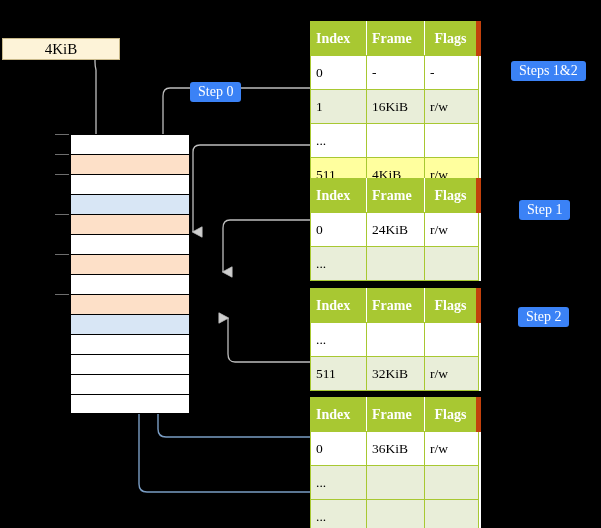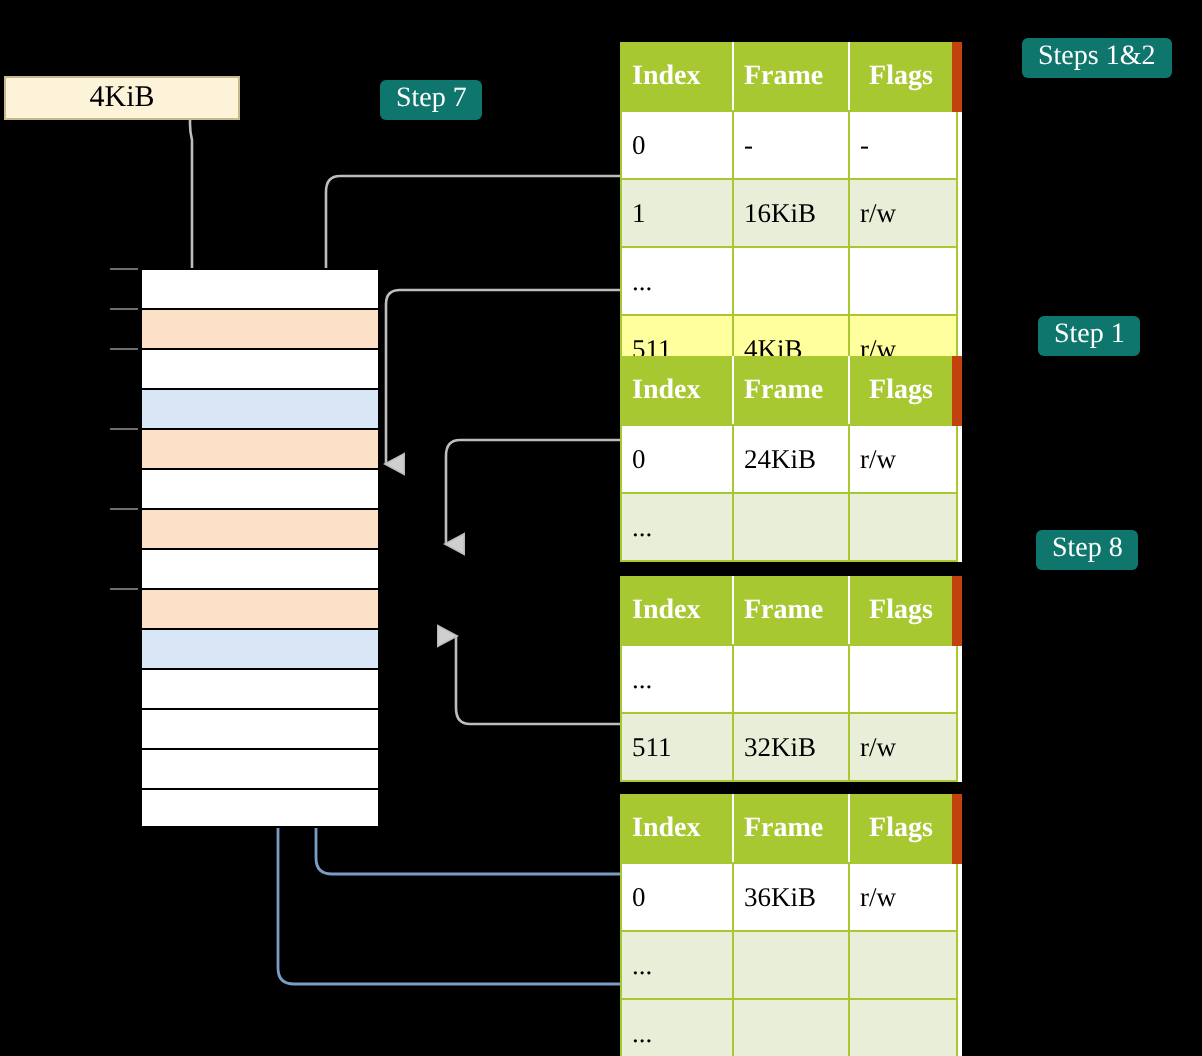--- a/index.html
+++ b/index.html
@@ -16,28 +16,29 @@
     background:#fdf3d8;
     border:1px solid #c9b98a;
     color:#000;
     font-size:15px;
     text-align:center;
     line-height:21px;
     box-sizing:border-box;
   }
   .step-badge{
     position:absolute;
-    background:#0f766e;
+    background:#3b82f6;
     color:#ffffff;
     font-size:14px;
     line-height:20px;
     padding:0 8px;
     border-radius:3px;
     white-space:nowrap;
     box-shadow:0 1px 0 rgba(0,0,0,.45);
+    margin-top:42px;
   }
 
   
   #memcol{position:absolute;left:70px;top:134px;width:120px;height:281px;}
   .memrow{
     position:absolute;left:0;width:120px;height:20px;
     box-sizing:border-box;
     border:1px solid #000;
     border-bottom:none;
     background:#ffffff;
@@ -117,24 +118,24 @@
     <g fill="none" stroke="#7a9dc4" stroke-width="1.4">
 
       <path d="M310,437 L166,437 Q158,437 158,429 L158,322" marker-end="url(#arrB)"></path>
 
       <path d="M310,492 L147,492 Q139,492 139,484 L139,210" marker-end="url(#arrB)"></path>
     </g>
   </svg>
 
   <div class="size-box" style="left:2px;top:38px;width:118px;height:22px;">4KiB</div>
 
-  <div class="step-badge" style="left:190px;top:40px;">Step 7</div>
+  <div class="step-badge" style="left:190px;top:40px;">Step 0</div>
   <div class="step-badge" style="left:511px;top:19px;">Steps 1&amp;2</div>
   <div class="step-badge" style="left:519px;top:158px;">Step 1</div>
-  <div class="step-badge" style="left:518px;top:265px;">Step 8</div>
+  <div class="step-badge" style="left:518px;top:265px;">Step 2</div>
 
   <div id="memcol">
       <div class="memrow" style="top: 0px;"></div>
       <div class="memrow orange" style="top: 20px;"></div>
       <div class="memrow" style="top: 40px;"></div>
       <div class="memrow blue" style="top: 60px;"></div>
       <div class="memrow orange" style="top: 80px;"></div>
       <div class="memrow" style="top: 100px;"></div>
       <div class="memrow orange" style="top: 120px;"></div>
       <div class="memrow" style="top: 140px;"></div>

